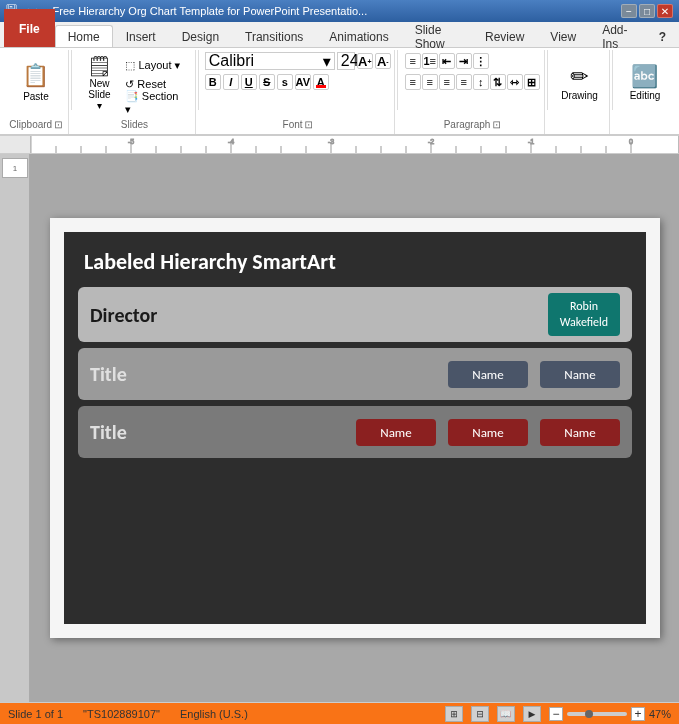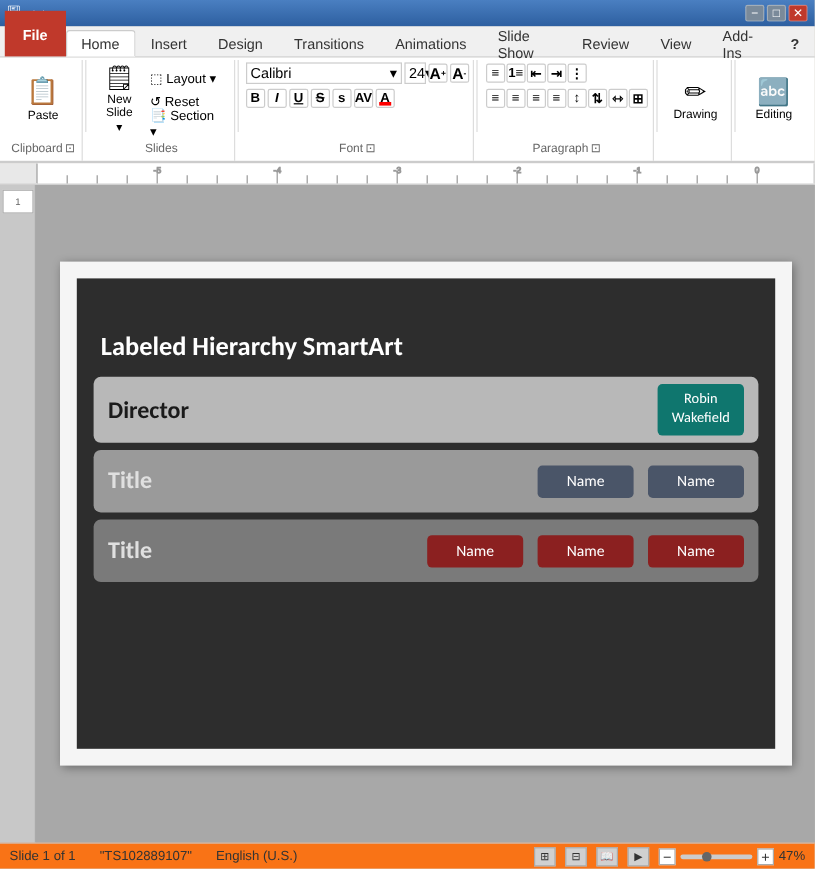--- a/index.html
+++ b/index.html
@@ -121,21 +121,21 @@
 
     
     .font-dropdown {
       display: flex;
       align-items: center;
       border: 1px solid #ccc;
       background: white;
       height: 18px;
       padding: 0 3px;
       cursor: pointer;
-      font-size: 12px;
+      font-size: 16px;
     }
     .font-size-dropdown {
       width: 18px;
       text-align: right;
     }
     .font-name-dropdown {
       width: 130px;
     }
 
     
@@ -216,21 +216,20 @@
       display: flex;
       flex-direction: column;
     }
 
     .slide-title {
       color: white;
       font-size: 22px;
       font-weight: bold;
       padding: 16px 20px 8px 20px;
       font-family: 'Calibri', 'Segoe UI', Arial, sans-serif;
-      margin-top: 27px;
     }
 
     .org-chart-container {
       flex: 1;
       padding: 4px 14px 14px 14px;
       display: flex;
       flex-direction: column;
       gap: 6px;
     }
 
@@ -398,20 +397,21 @@
 </head>
 <body>
 
 <div id="title-bar">
   <div id="quick-access">
     <span style="font-size:13px; cursor:pointer;">🖫</span>
     <span style="font-size:11px; cursor:pointer;">↩</span>
     <span style="font-size:11px; cursor:pointer;">↪</span>
     <span style="font-size:10px; cursor:pointer;">▾</span>
   </div>
+  <span style="font-size:11px;">Free Hierarchy Org Chart Template for PowerPoint Presentatio...</span>
   <div class="window-icons">
     <div class="win-btn min">−</div>
     <div class="win-btn max">□</div>
     <div class="win-btn close">✕</div>
   </div>
 </div>
 
 <div id="ribbon-tabs">
   <div class="ribbon-tab file-tab">File</div>
   <div class="ribbon-tab active">Home</div>

